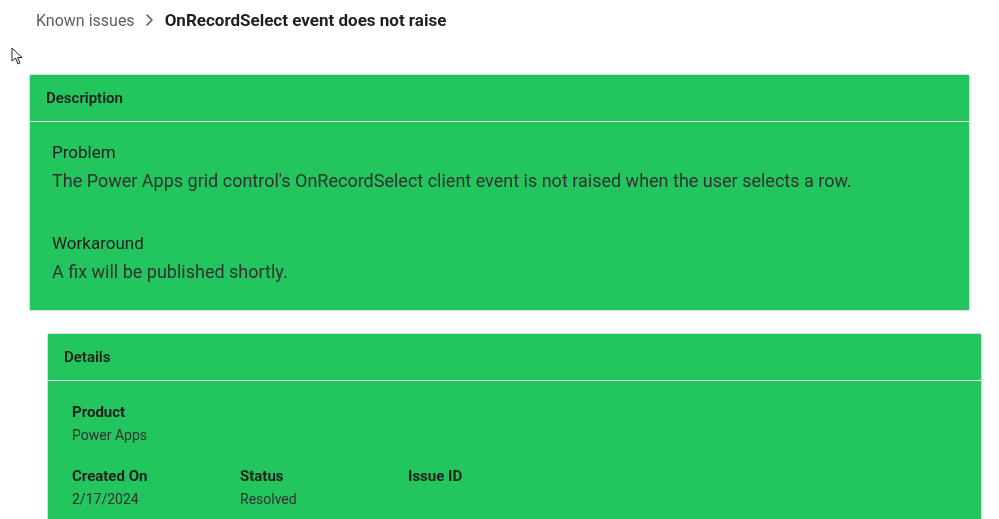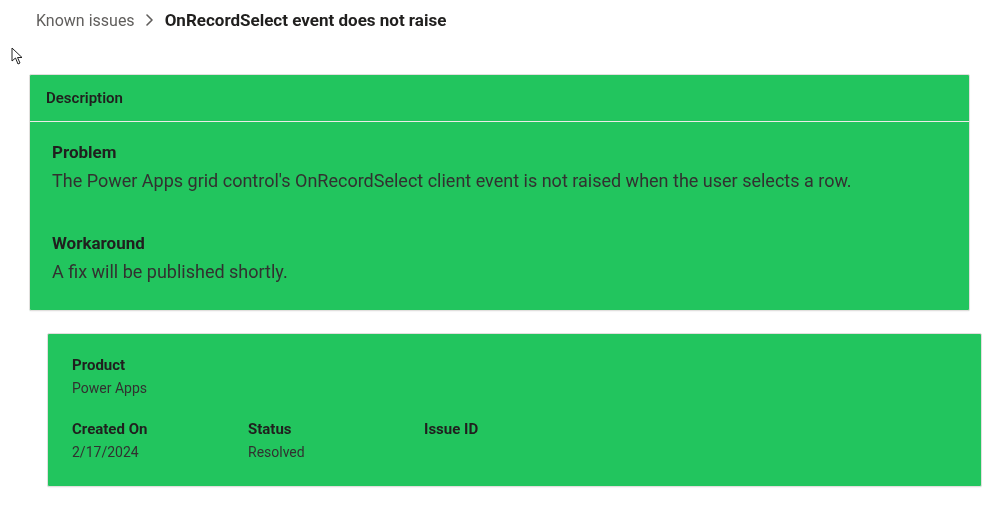--- a/index.html
+++ b/index.html
@@ -48,21 +48,21 @@
       border-bottom: 1px solid #edebe9;
     }
     
     .description-card {
       margin: 44px 29px 0 29px;
     }
     .description-body {
       padding: 20px 22px 26px 22px;
     }
     .sub-heading {
-      font-weight: 700;
+      font-weight: 400;
       font-size: 17px;
       color: #201f1e;
       margin-bottom: 6px;
     }
     .body-text {
       font-size: 18px;
       color: #323130;
       line-height: 1.4;
     }
     .spacer-block { margin-top: 40px; }
@@ -79,21 +79,21 @@
       color: #201f1e;
       margin-bottom: 6px;
     }
     .field-value {
       font-size: 14px;
       color: #323130;
     }
     .details-row {
       display: flex;
       margin-top: 24px;
-      gap: 16px;
+      gap: 8px;
     }
     .details-col {
       min-width: 160px;
     }
     
     .cursor-artifact {
       position: absolute;
       left: 11px;
       top: 47px;
       pointer-events: none;
@@ -124,20 +124,21 @@
       <div class="body-text">The Power Apps grid control's OnRecordSelect client event is not raised when the user selects a row.</div>
     </div>
     <div class="spacer-block">
       <div class="sub-heading">Workaround</div>
       <div class="body-text">A fix will be published shortly.</div>
     </div>
   </div>
 </section>
 
 <section class="card details-card">
+  <div class="card-header">Details</div>
   <div class="details-body">
     <div>
       <div class="field-label">Product</div>
       <div class="field-value">Power Apps</div>
     </div>
     <div class="details-row">
       <div class="details-col">
         <div class="field-label">Created On</div>
         <div class="field-value">2/17/2024</div>
       </div>

